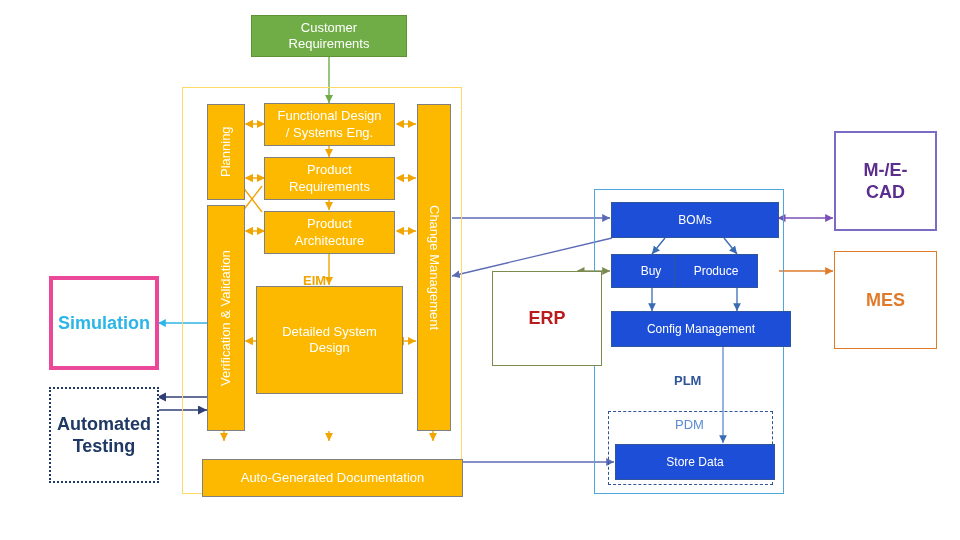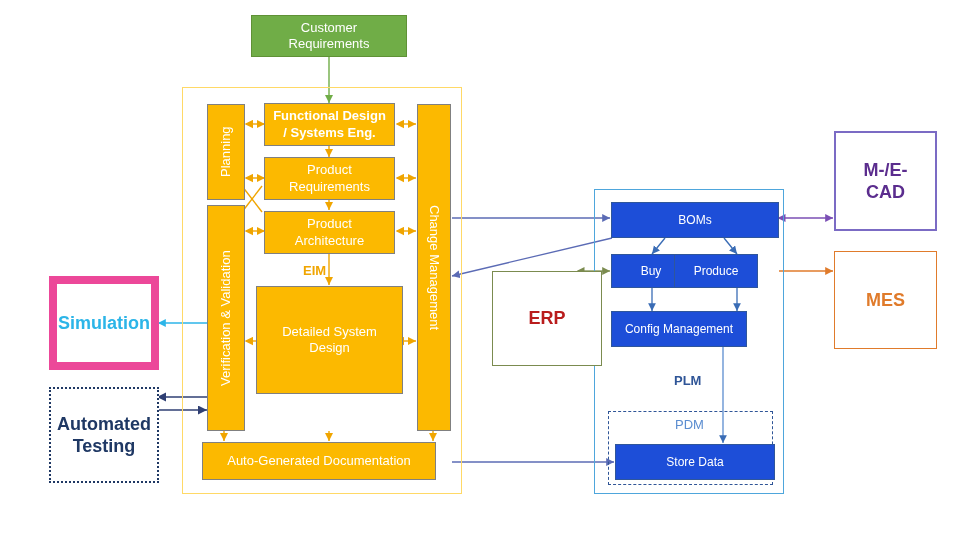--- a/index.html
+++ b/index.html
@@ -9,30 +9,30 @@
   .box{position:absolute;box-sizing:border-box;display:flex;align-items:center;
        justify-content:center;text-align:center;line-height:1.25;}
   .svg-layer{position:absolute;left:0;top:0;width:960px;height:540px;pointer-events:none;}
   
   .orange{background:#FCB900;border:1px solid #808080;color:#ffffff;font-size:13px;}
   .vert{writing-mode:vertical-rl;}
   .vert.up{transform:rotate(180deg);}
   .green{background:#70AD47;border:1px solid #5F9136;color:#ffffff;font-size:13px;}
   .blue{background:#1d4ed8;border:1px solid #2F569B;color:#ffffff;font-size:12px;}
   .plain{background:#ffffff;font-size:18px;font-weight:bold;}
-  .simbox{border:8px solid #ec4899;color:#2CB5E8;}
+  .simbox{border:4px solid #ec4899;color:#2CB5E8;}
   .testbox{border:2px dotted #1F3864;color:#1F3864;}
   .erpbox{border:1.5px solid #7B8B4F;color:#b91c1c;margin-left:24px;}
   .cadbox{border:2px solid #7B6BC4;color:#5B2D8E;}
   .mesbox{border:1.5px solid #E07B2B;color:#E07B2B;}
   .eim-frame{position:absolute;box-sizing:border-box;border:1.5px solid #FFD966;background:transparent;}
   .plm-frame{position:absolute;box-sizing:border-box;border:1.5px solid #4EA6DC;background:transparent;}
   .pdm-frame{position:absolute;box-sizing:border-box;border:1.5px dashed #2F5597;background:transparent;}
   .lbl{position:absolute;font-size:13px;}
-  .lbl-eim{color:#F0A500;font-weight:bold;}
+  .lbl-eim{color:#F0A500;font-weight:bold;margin-top:10px;}
   .lbl-plm{color:#2F5597;font-weight:bold;}
   .lbl-pdm{color:#5B8DD0;font-weight:normal;}
 </style>
 </head>
 <body>
 
 <div id="canvas">
 
   <svg class="svg-layer" viewBox="0 0 960 540" xmlns="http://www.w3.org/2000/svg">
     <defs>
@@ -143,45 +143,45 @@
   <div class="pdm-frame" style="left:608px;top:411px;width:165px;height:74px;"></div>
 
   <div class="box green" style="left:251px;top:15px;width:156px;height:42px;">Customer<br>Requirements</div>
 
   <div class="box orange vert up" style="left:207px;top:104px;width:38px;height:96px;">Planning</div>
 
   <div class="box orange vert up" style="left:207px;top:205px;width:38px;height:226px;">Verification &amp; Validation</div>
 
   <div class="box orange vert" style="left:417px;top:104px;width:34px;height:327px;">Change Management</div>
 
-  <div class="box orange" style="left:264px;top:103px;width:131px;height:43px;font-weight:bold;">Functional Design<br>/ Systems Eng.</div>
+  <div class="box orange" style="left:264px;top:103px;width:131px;height:43px;">Functional Design<br>/ Systems Eng.</div>
 
   <div class="box orange" style="left:264px;top:157px;width:131px;height:43px;">Product<br>Requirements</div>
 
   <div class="box orange" style="left:264px;top:211px;width:131px;height:43px;">Product<br>Architecture</div>
 
   <div class="box orange" style="left:256px;top:286px;width:147px;height:108px;">Detailed System<br>Design</div>
 
-  <div class="box orange" style="left:202px;top:442px;width:234px;height:38px;">Auto-Generated Documentation</div>
+  <div class="box orange" style="left:202px;top:459px;width:261px;height:38px;">Auto-Generated Documentation</div>
 
   <div class="lbl lbl-eim" style="left:303px;top:263px;">EIM</div>
 
   <div class="box plain simbox" style="left:49px;top:276px;width:110px;height:94px;">Simulation</div>
 
   <div class="box plain testbox" style="left:49px;top:387px;width:110px;height:96px;">Automated<br>Testing</div>
 
   <div class="box plain erpbox" style="left:468px;top:271px;width:110px;height:95px;">ERP</div>
 
   <div class="box blue" style="left:611px;top:202px;width:168px;height:36px;">BOMs</div>
 
   <div class="box blue" style="left:611px;top:254px;width:80px;height:34px;">Buy</div>
 
   <div class="box blue" style="left:674px;top:254px;width:84px;height:34px;">Produce</div>
 
-  <div class="box blue" style="left:611px;top:311px;width:136px;height:36px;">Config Management</div>
+  <div class="box blue" style="left:611px;top:311px;width:180px;height:36px;">Config Management</div>
 
   <div class="box blue" style="left:615px;top:444px;width:160px;height:36px;">Store Data</div>
 
   <div class="lbl lbl-plm" style="left:674px;top:373px;">PLM</div>
   <div class="lbl lbl-pdm" style="left:675px;top:417px;">PDM</div>
 
   <div class="box plain cadbox" style="left:834px;top:131px;width:103px;height:100px;">M-/E-<br>CAD</div>
 
   <div class="box plain mesbox" style="left:834px;top:251px;width:103px;height:98px;">MES</div>
 

